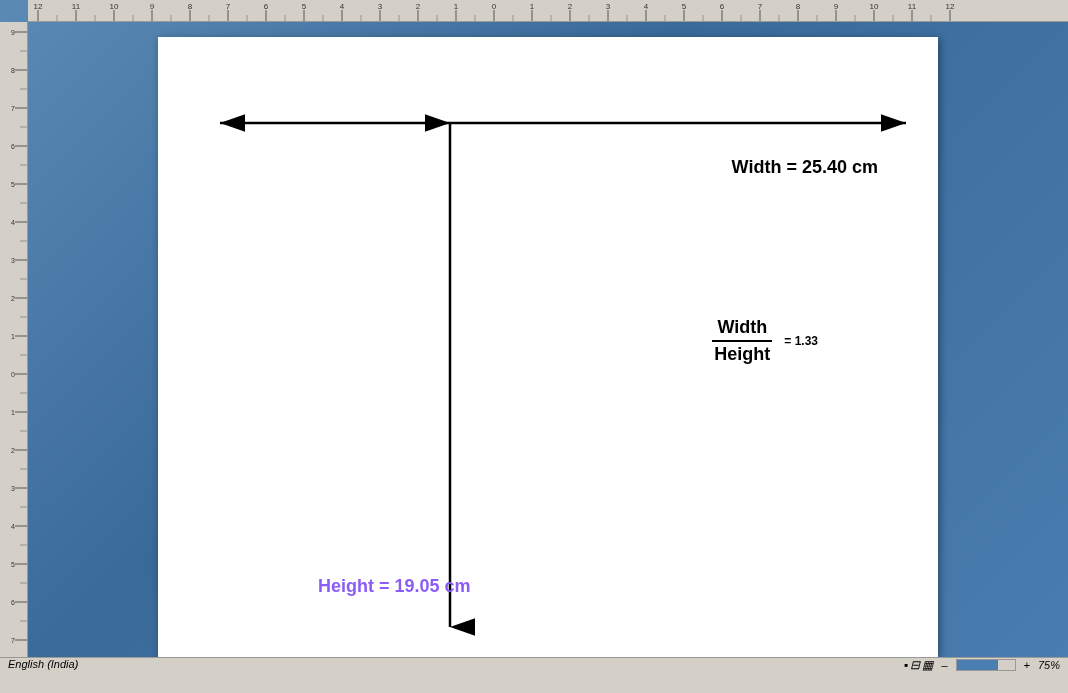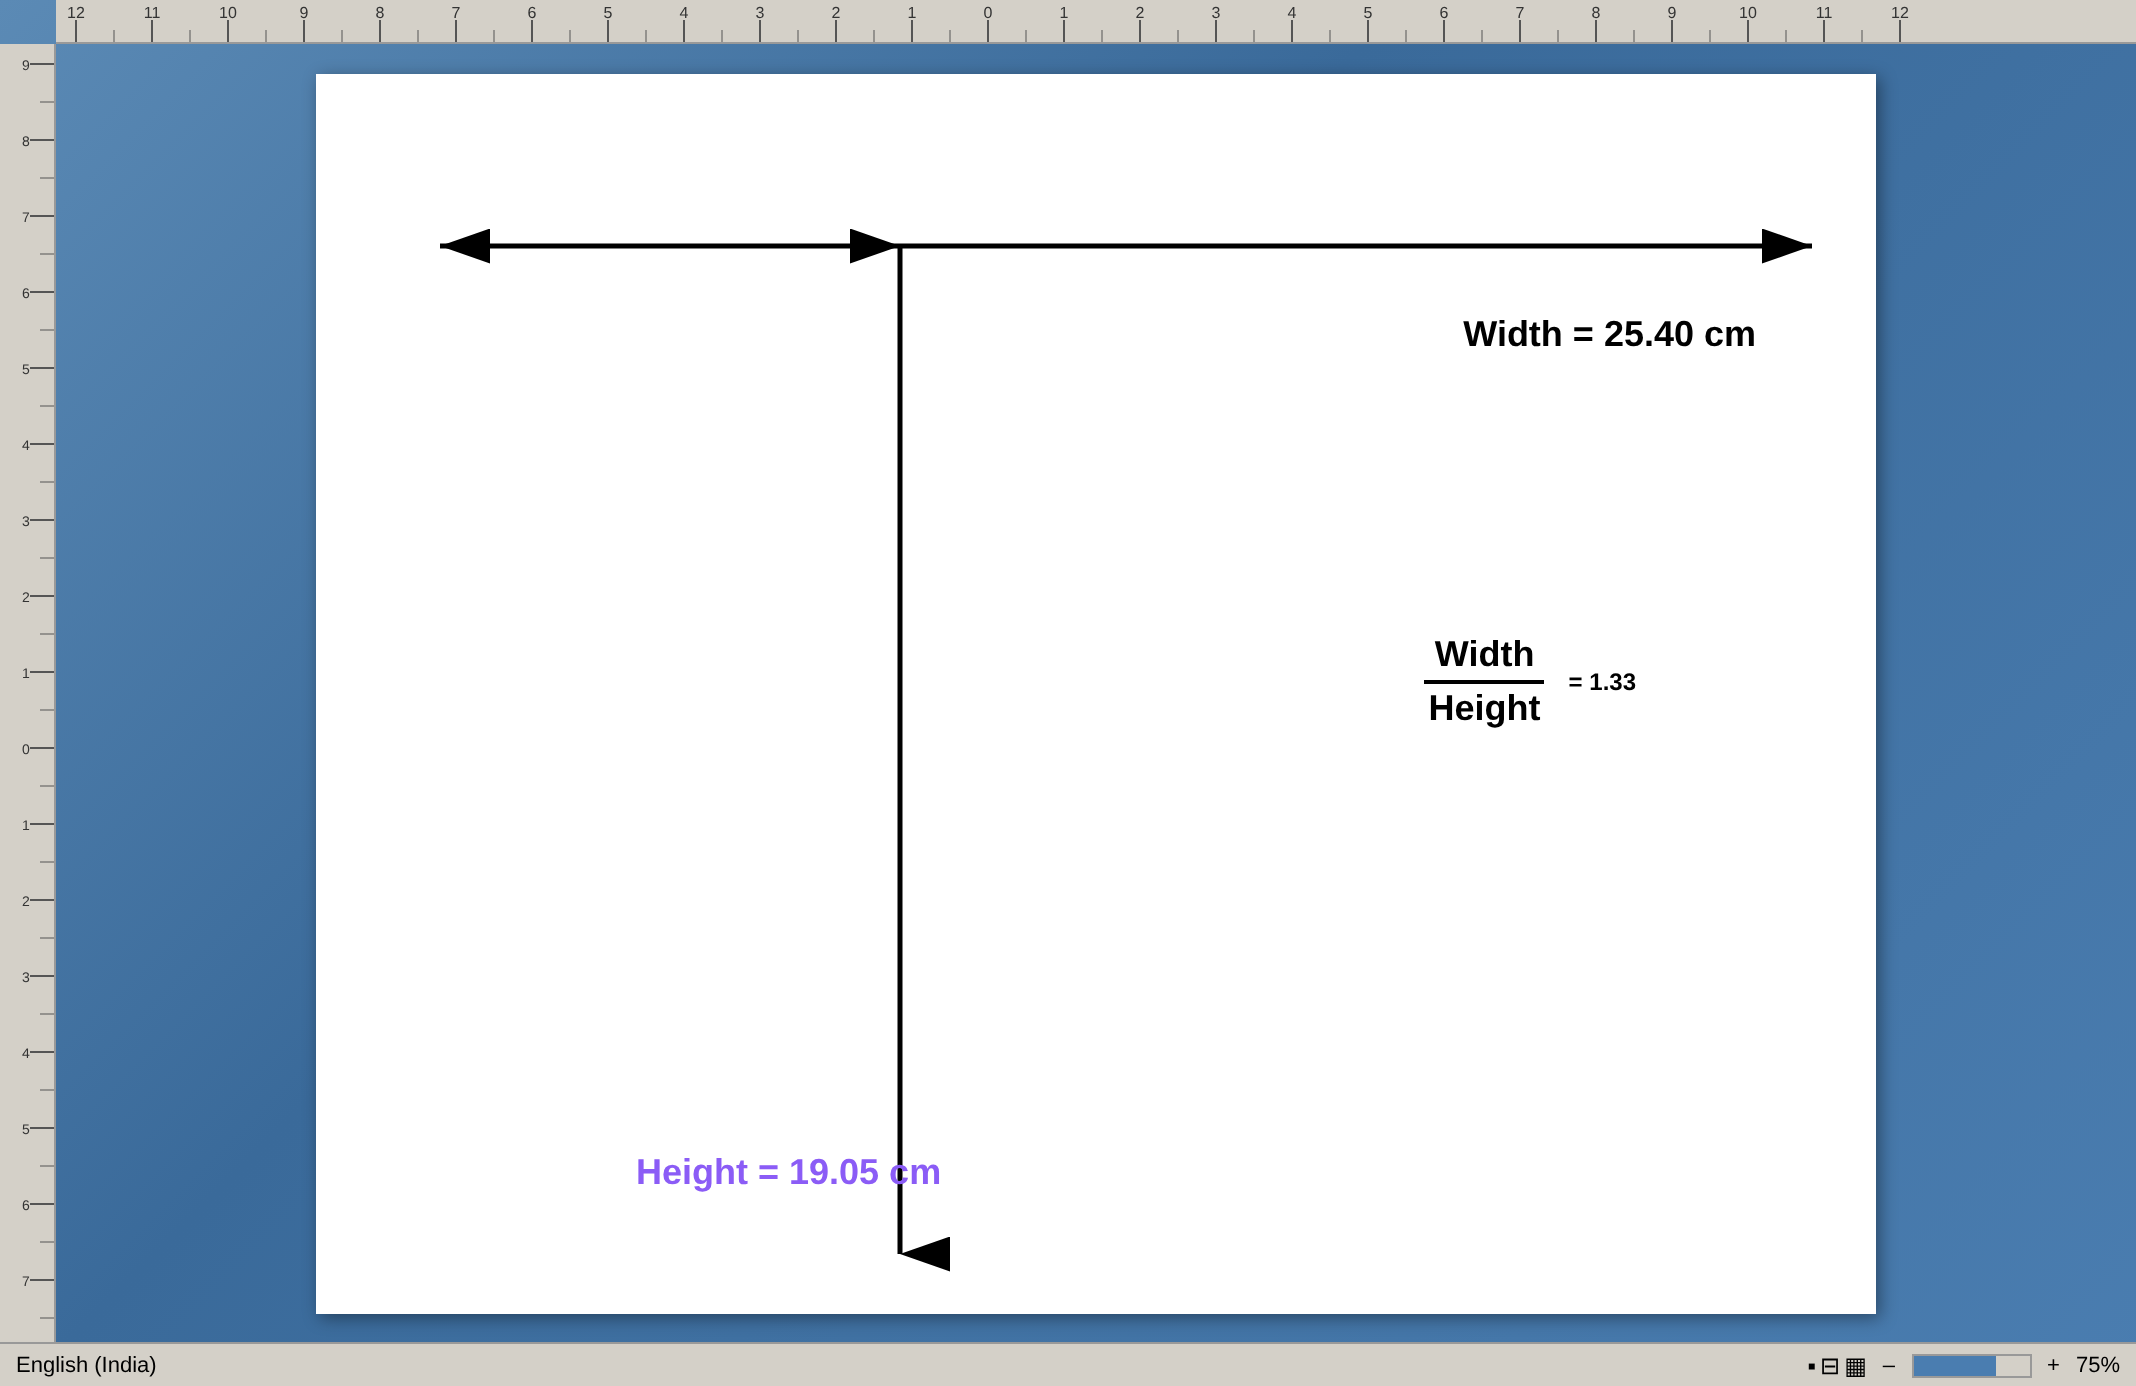--- a/index.html
+++ b/index.html
@@ -67,26 +67,27 @@
       box-shadow: 2px 2px 8px rgba(0,0,0,0.4);
       position: relative;
     }
 
     
     .status-bar {
       position: absolute;
       bottom: 0;
       left: 0;
       right: 0;
-      height: 22px;
+      height: 36px;
       background: #d4d0c8;
       border-top: 1px solid #999;
       display: flex;
-      align-items: center;
+      align-items: flex-start;
       padding: 0 8px;
+      font-style: italic;
     }
 
     .status-language {
       font-size: 11px;
       color: #000;
       font-family: Arial, sans-serif;
     }
 
     .status-right {
       position: absolute;

